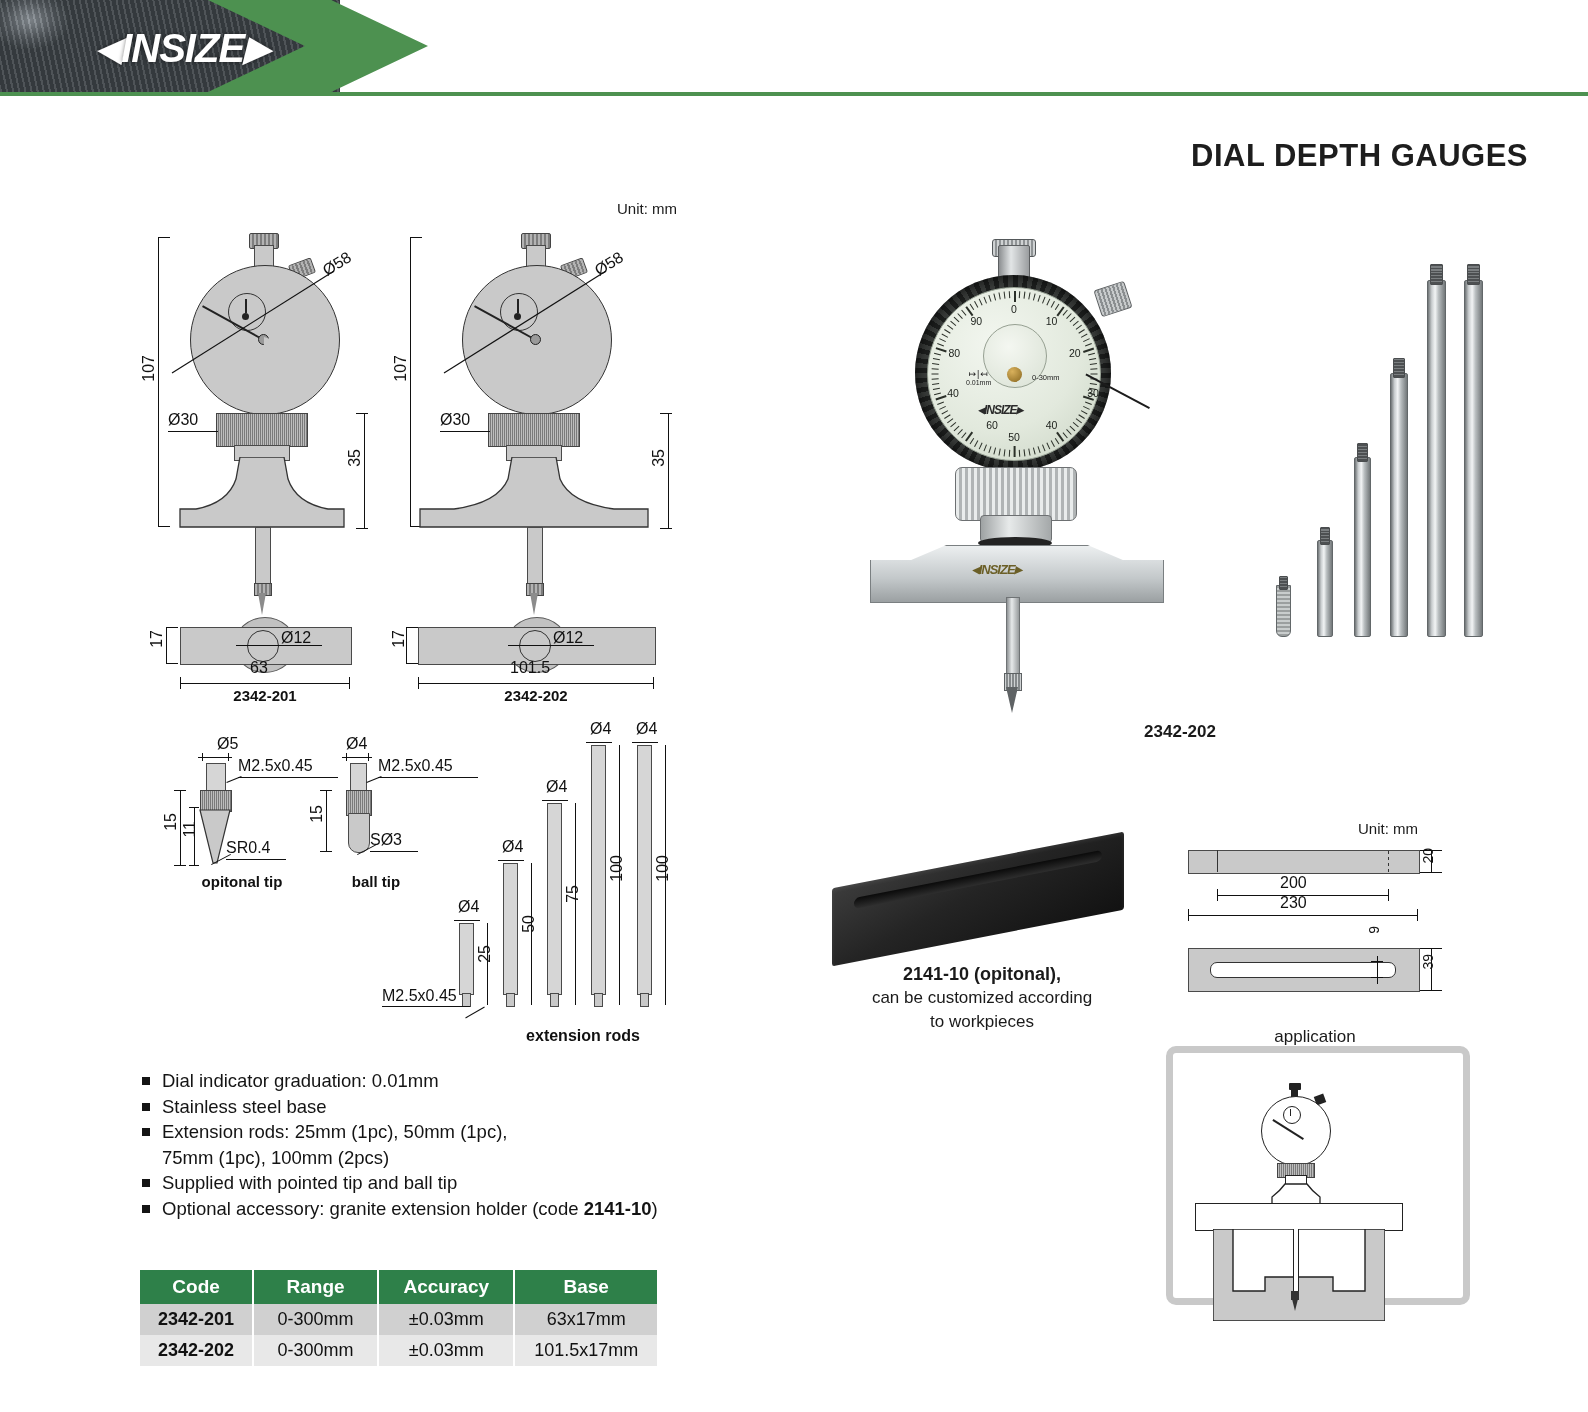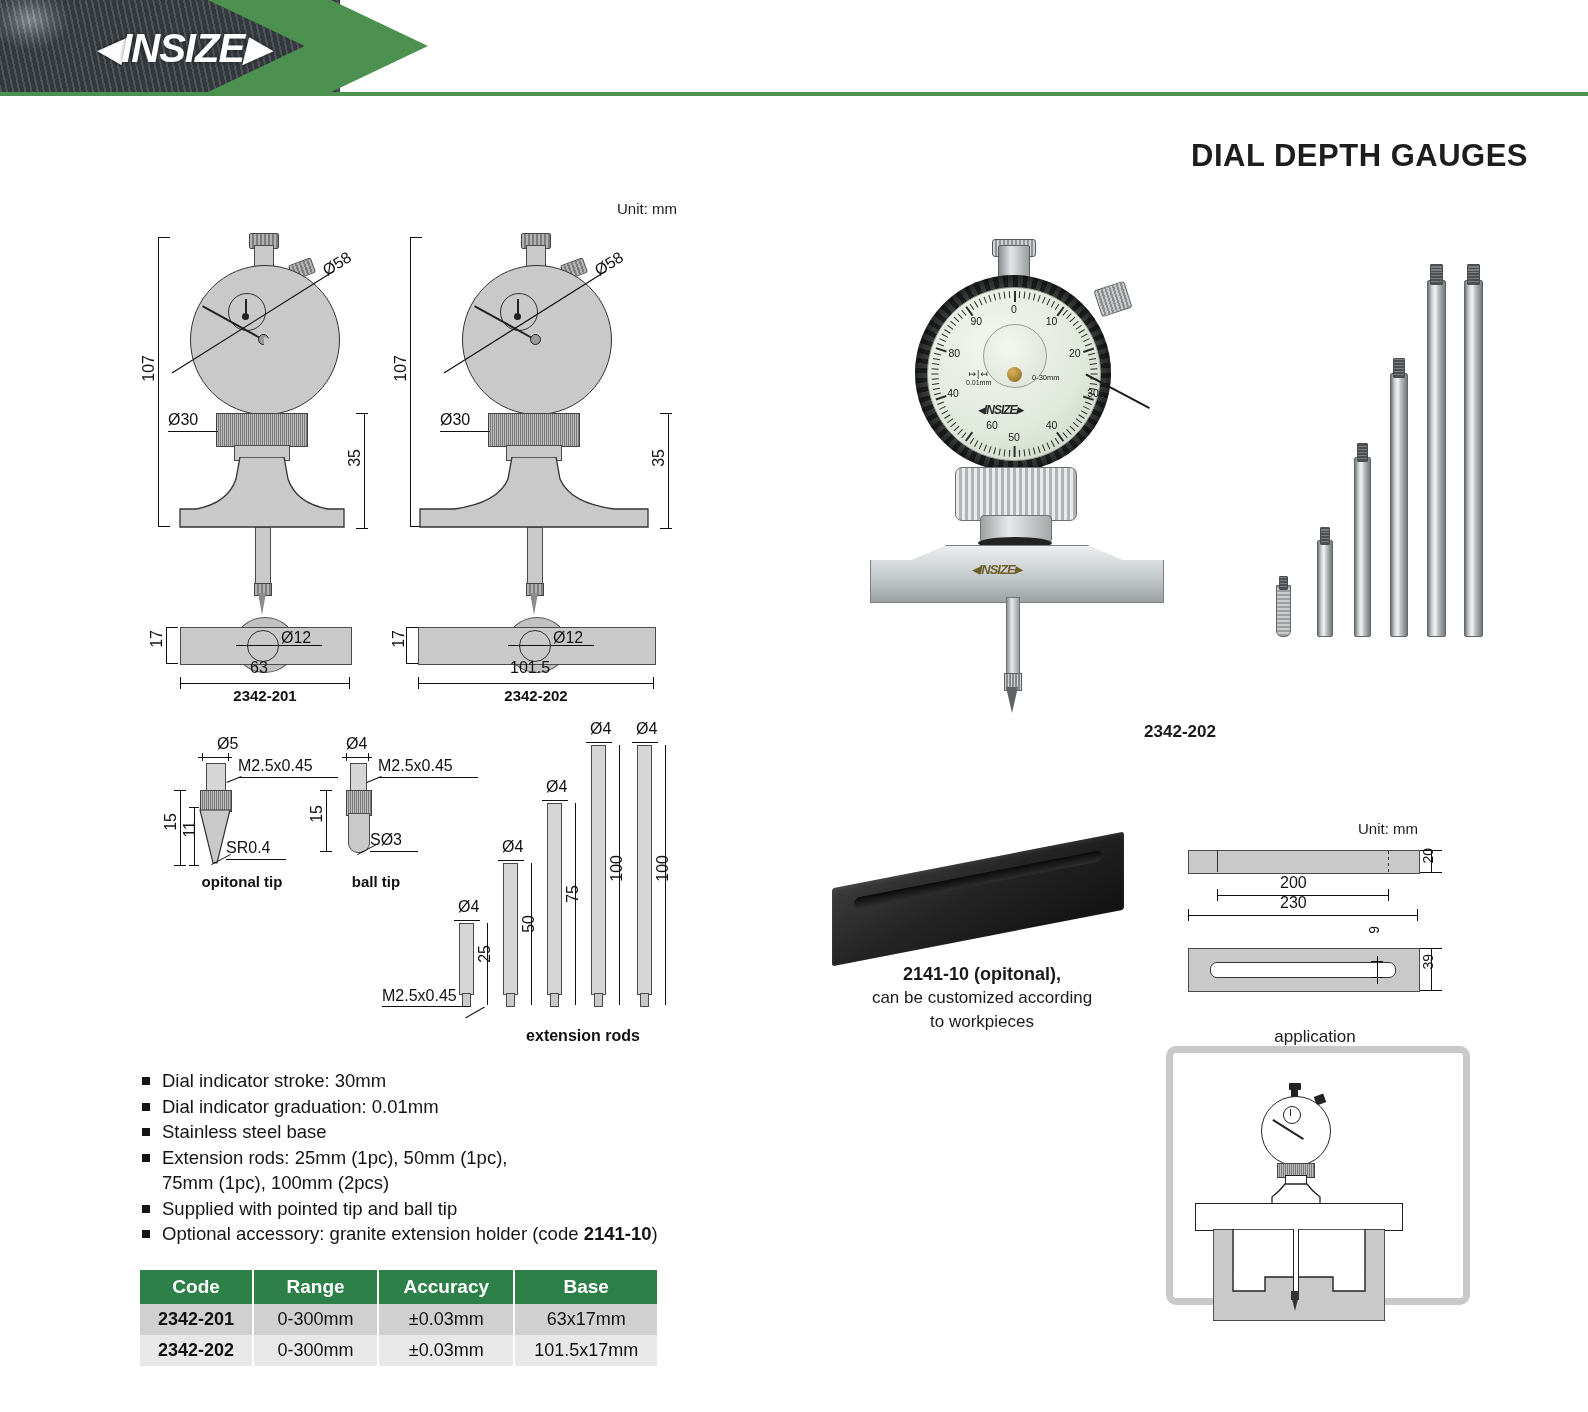--- a/index.html
+++ b/index.html
@@ -386,21 +386,20 @@
   <div class="metal-l" style="position:absolute;left:197px;top:30px;width:13px;height:248px;"></div>
   <div class="metal" style="position:absolute;left:200px;top:278px;width:7px;height:12px;"></div>
   <div class="line-v" style="left:225px;top:30px;height:260px;"></div>
   <div class="abs dim-txt v" style="left:214px;top:140px;">100</div>
 
   <div class="abs cap-bold" style="left:28px;top:312px;width:230px;font-size:16px;">extension rods</div>
 </div>
 
 <div id="spec-list">
   <ul>
-    <li>Dial indicator stroke: 30mm</li>
     <li>Dial indicator graduation: 0.01mm</li>
     <li>Stainless steel base</li>
     <li>Extension rods: 25mm (1pc), 50mm (1pc),</li>
     <li class="cont">75mm (1pc), 100mm (2pcs)</li>
     <li>Supplied with pointed tip and ball tip</li>
     <li><span>Optional accessory: granite extension holder (code </span><b>2141-10</b><span>)</span></li>
   </ul>
 </div>
 
 <table id="spec-table">

